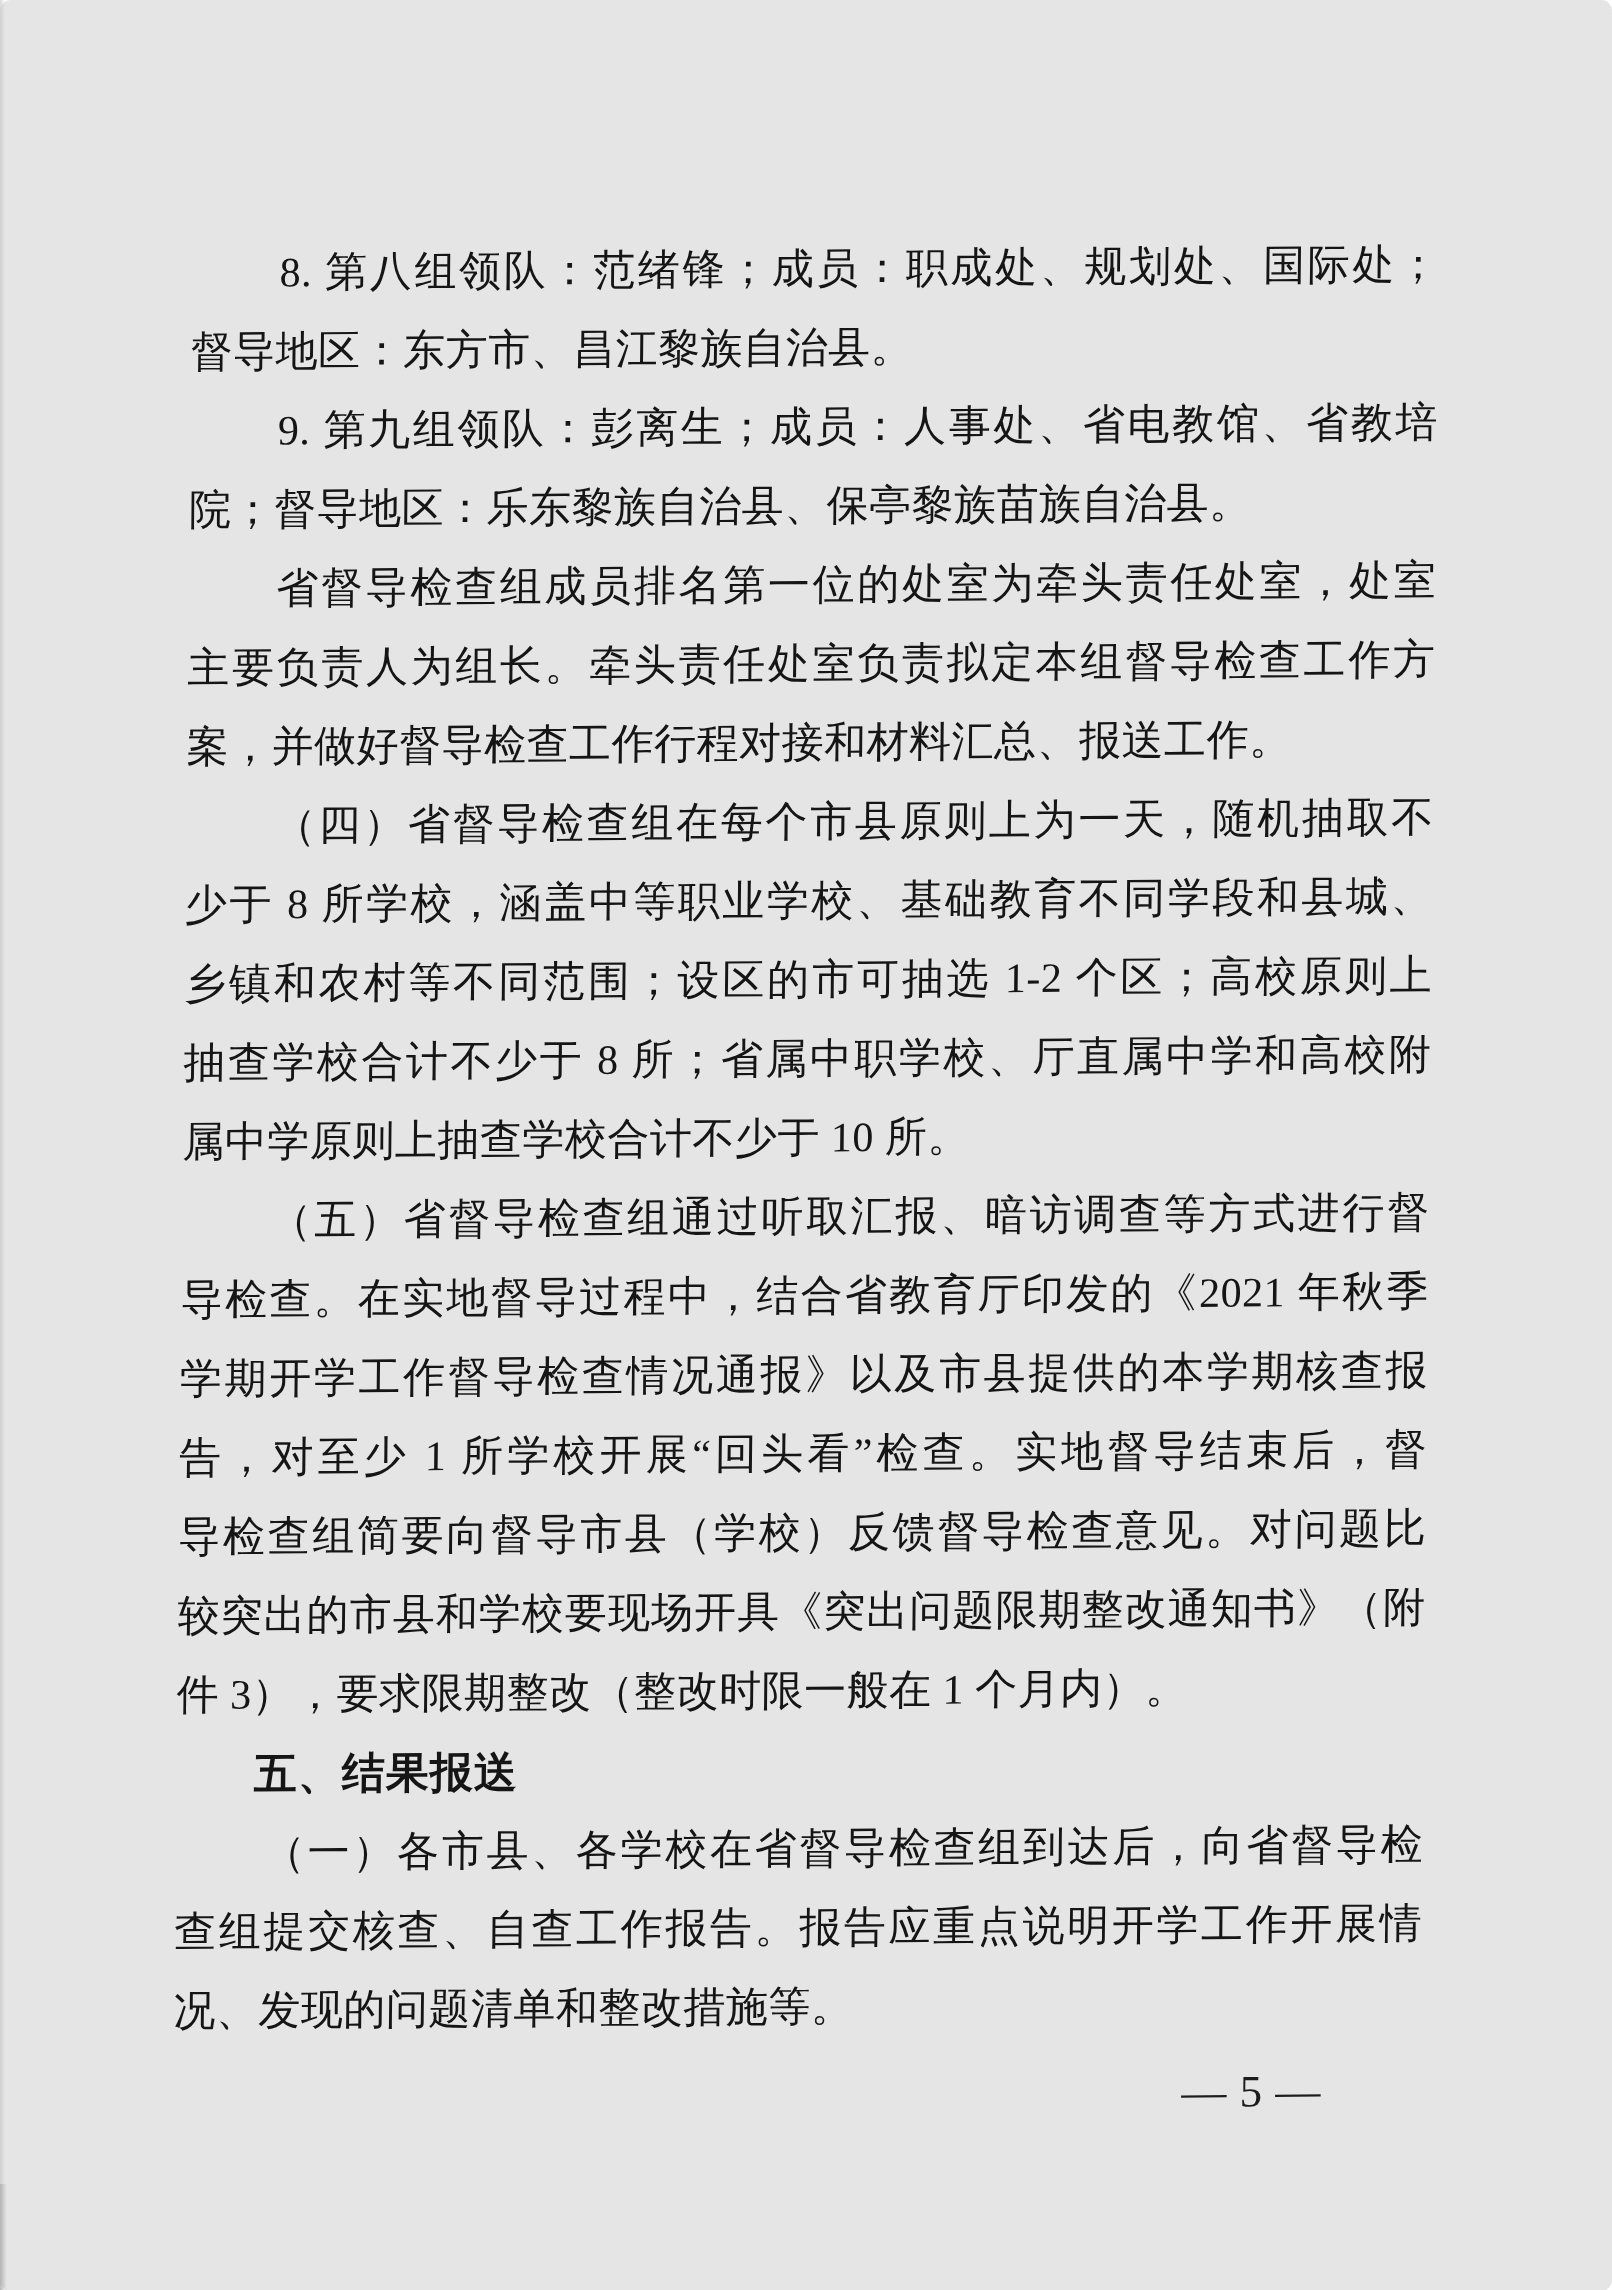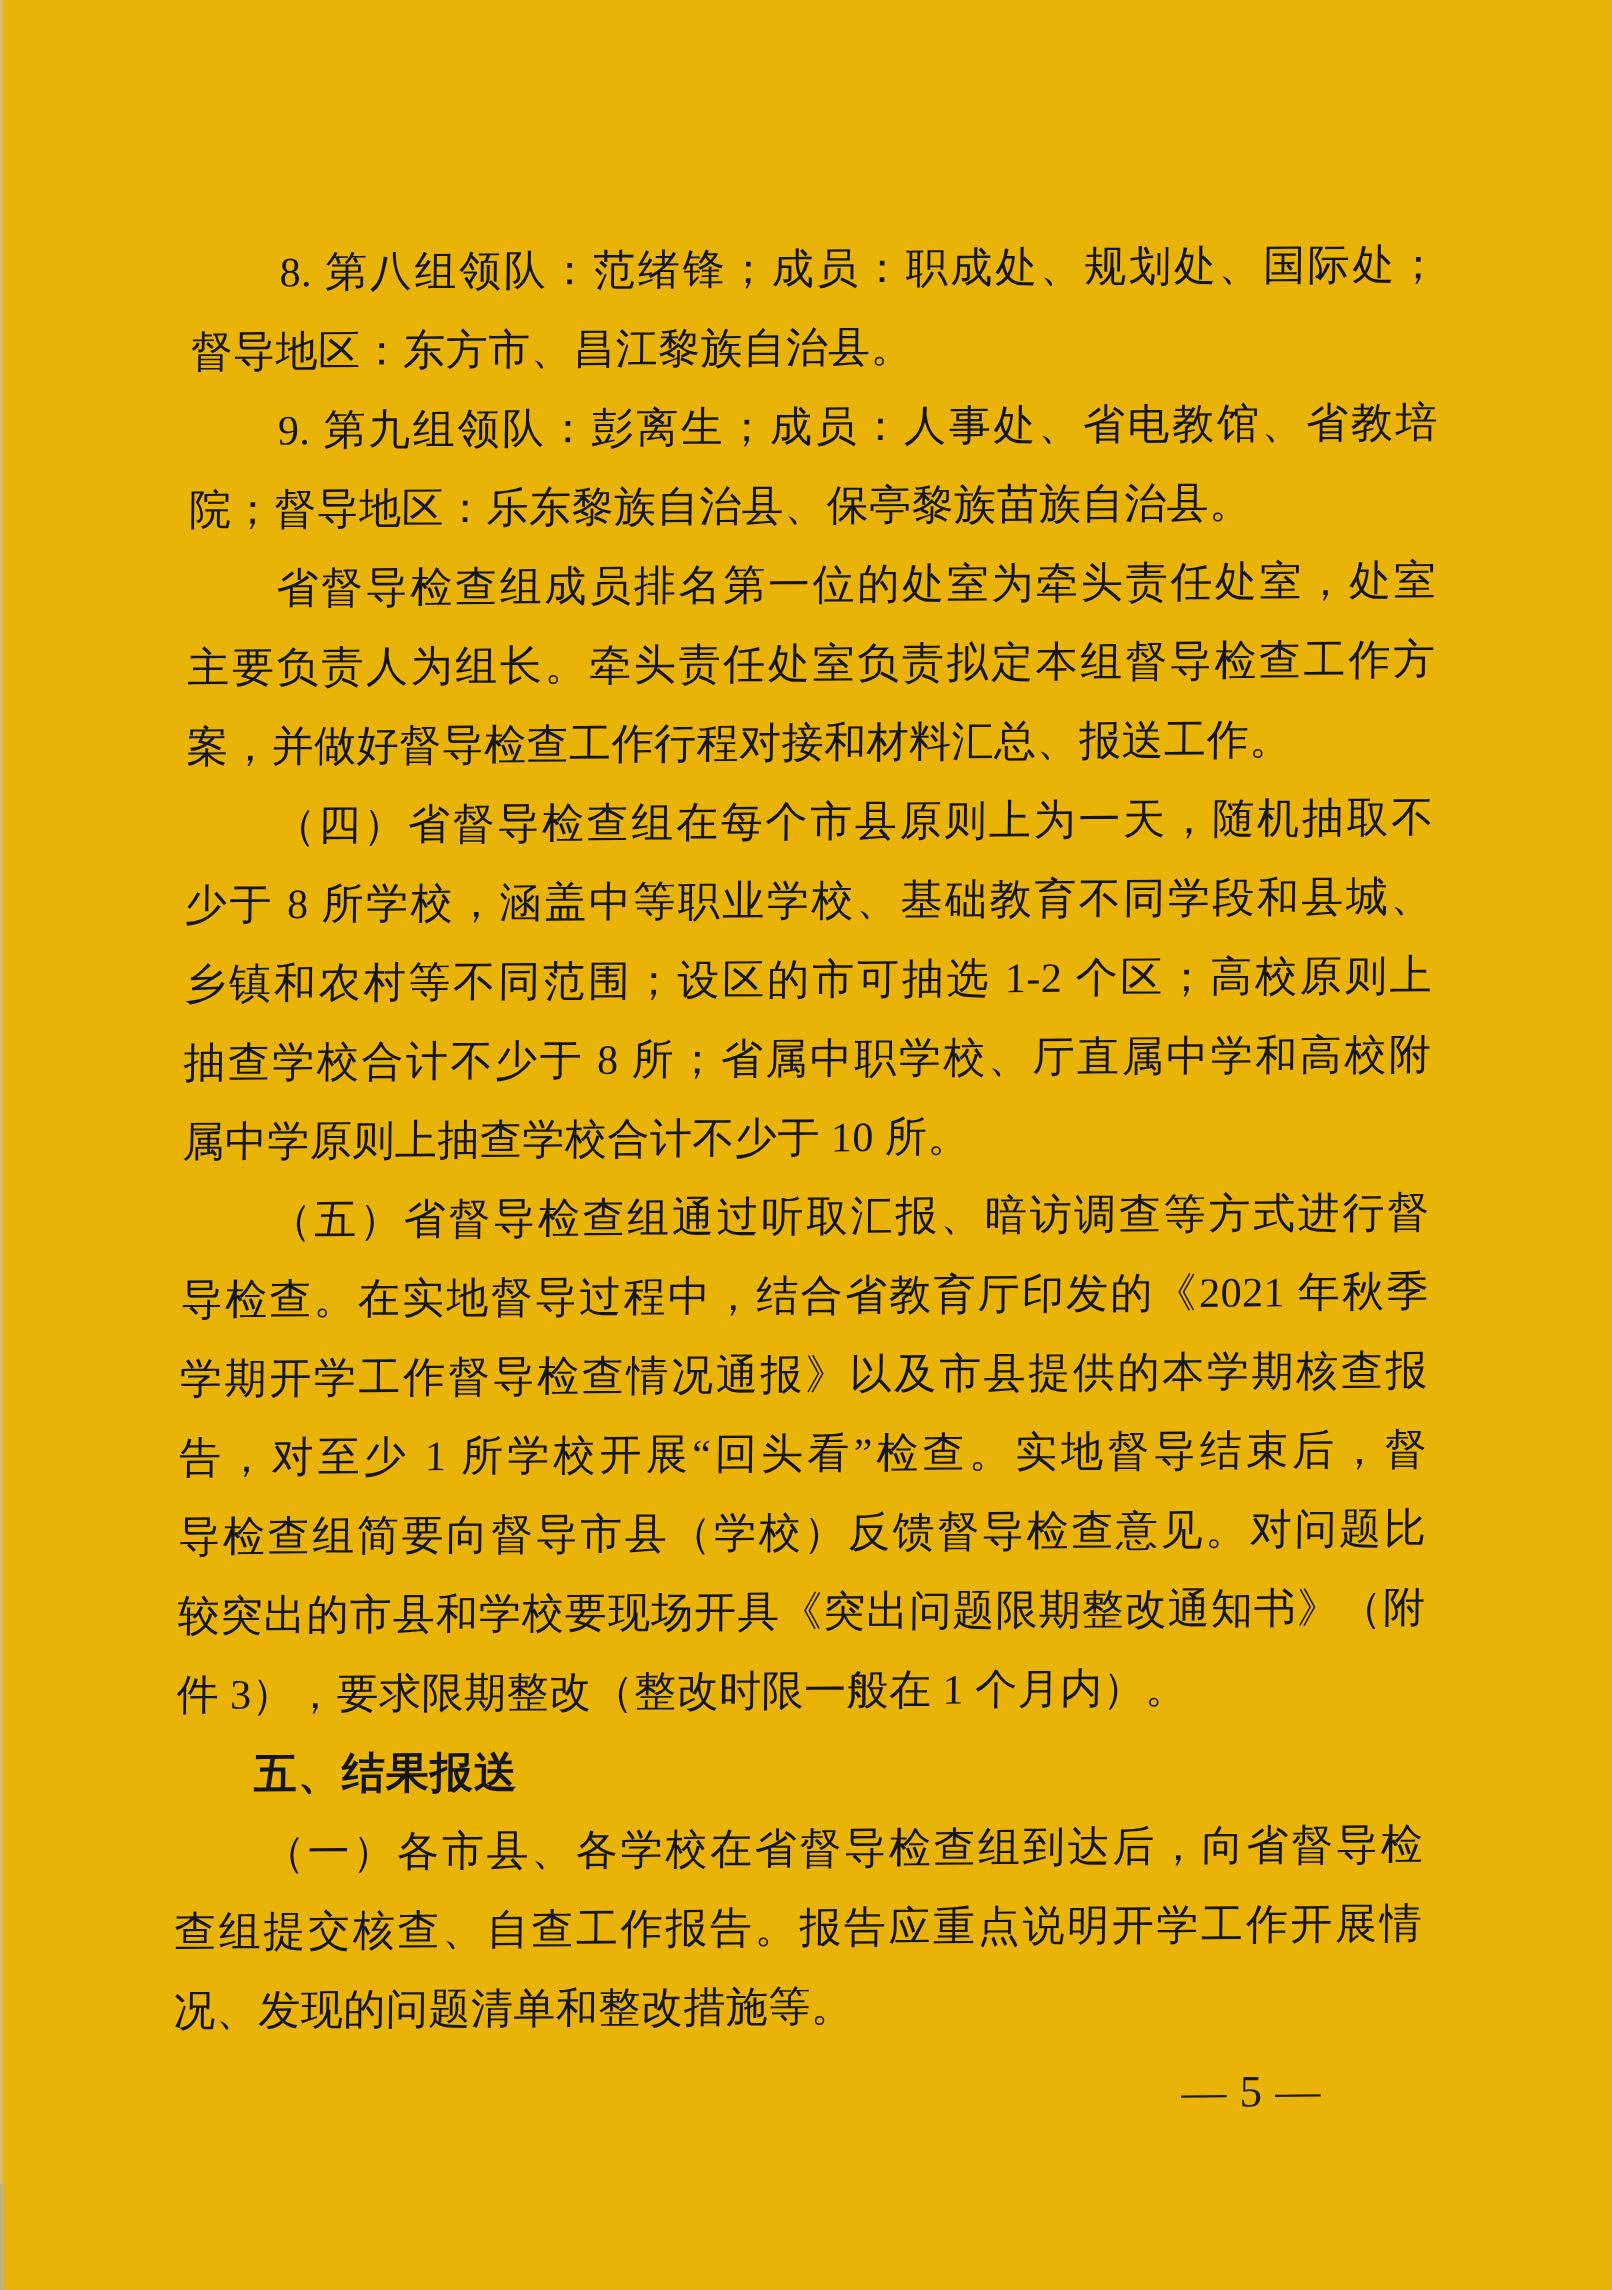--- a/index.html
+++ b/index.html
@@ -11,21 +11,22 @@
     height: 2291px;
     position: relative;
     background: #ffffff;
     overflow: hidden;
     font-family: "Liberation Serif", "DejaVu Serif", serif;
     color: #151515;
   }
   .page {
     position: absolute;
     inset: 0;
-    background: #eab308;
+    background: #e5e5e5;
+    border-radius: 11px;
   }
   
   .edge-left {
     position: absolute;
     left: 0; top: 0;
     width: 4.9px; height: 100%;
     background: linear-gradient(to right, #c6c6c6, rgba(255,255,255,0));
     opacity: 0.7;
   }
   .edge-corner {

